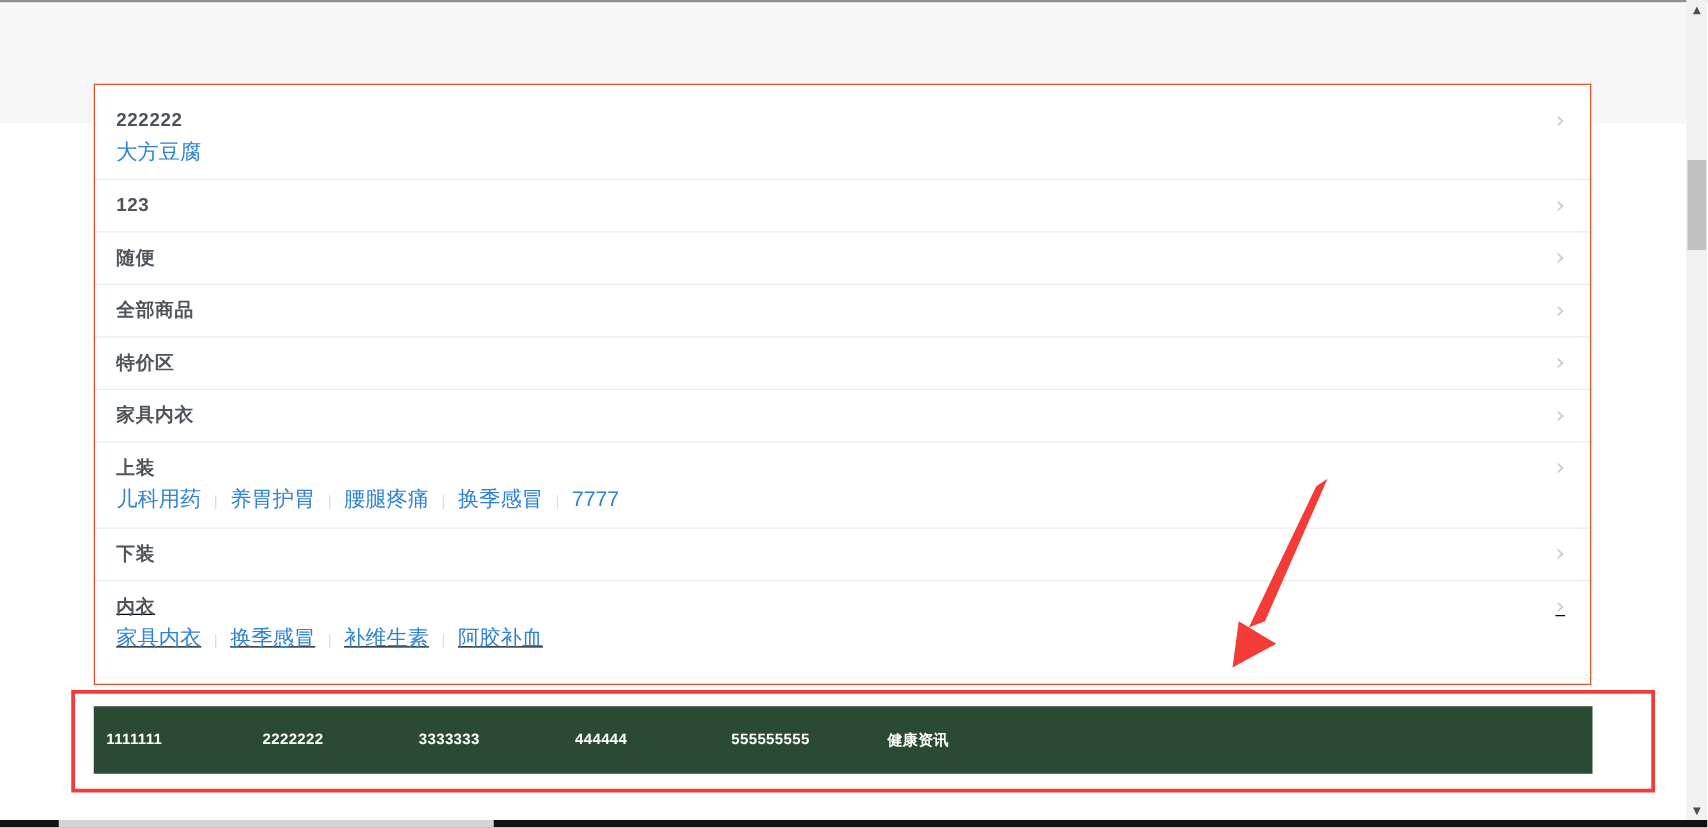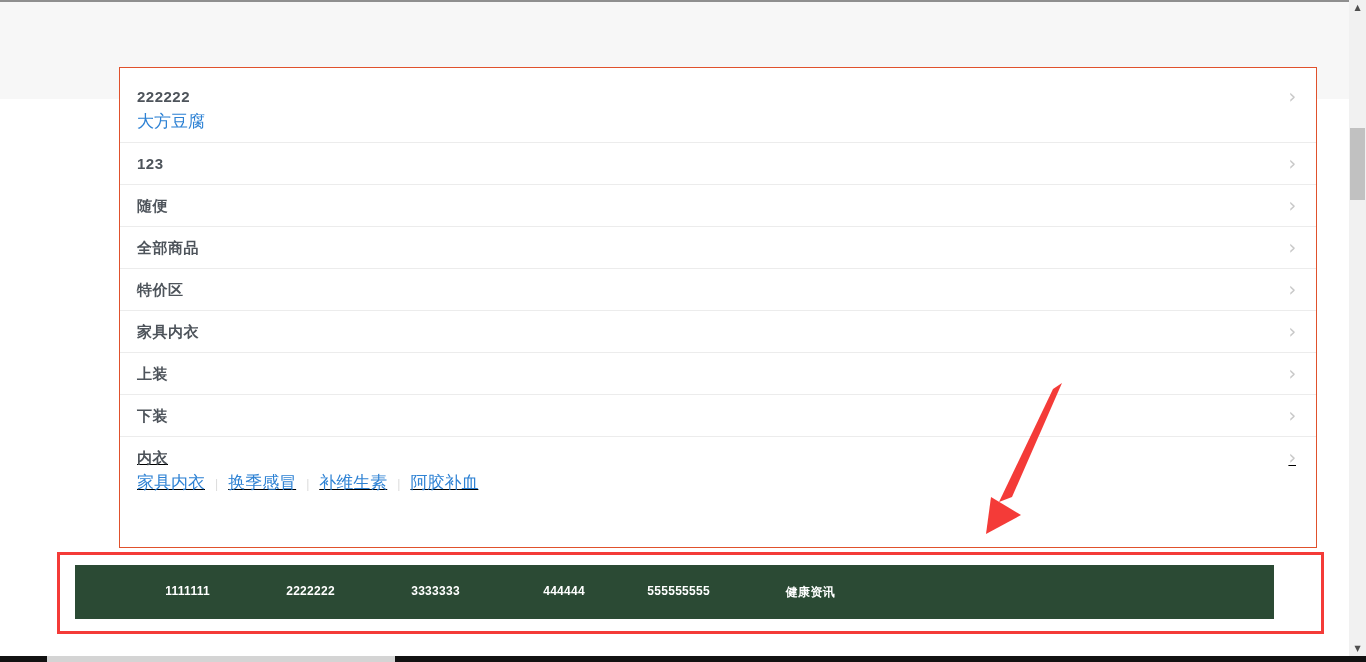--- a/index.html
+++ b/index.html
@@ -26,21 +26,20 @@
   .header-band {
     position: absolute; left: 0; top: 2px; width: 1349px; height: 97px;
     background: var(--band-gray);
   }
   
   .panel {
     position: absolute; left: 75px; top: 67px; width: 1198px; height: 481px;
     background: #ffffff;
     border: 1px solid var(--accent-orange);
     overflow: hidden;
-    margin-left: 44px;
   }
   .cat-row {
     padding: 12px 18px 12px 17px;
     border-bottom: 1px solid var(--divider-gray);
     cursor: pointer;
   }
   .cat-row:first-child { padding-top: 20px; }
   .cat-row:last-child { border-bottom: none; text-decoration: underline; }
   .cat-head {
     display: flex; justify-content: space-between; align-items: center;
@@ -64,21 +63,21 @@
     content: "|"; color: #dcdcdc; margin: 0 10px; font-size: 12px;
     font-weight: normal;
   }
   
   .footer-bar {
     position: absolute; left: 75px; top: 565px; width: 1199px; height: 54px;
     background: var(--footer-green);
     display: flex; align-items: center; padding-left: 10px;
   }
   .footer-item {
-    width: 125px; text-align: right; color: #ffffff;
+    width: 125px; text-align: left; color: #ffffff;
     font-size: 12px; font-weight: bold; text-decoration: none; cursor: pointer;
     letter-spacing: 0.3px;
   }
   
   .annotation-rect {
     position: absolute; left: 57px; top: 552px; width: 1267px; height: 82px;
     border: 3px solid var(--annotation-red);
     pointer-events: none;
   }
   .annotation-arrow {
@@ -159,20 +158,21 @@
       <span class="cat-title">家具内衣</span>
       <span class="chevron">›</span>
     </div>
 
   </div>
       <div class="cat-row">
     <div class="cat-head">
       <span class="cat-title">上装</span>
       <span class="chevron">›</span>
     </div>
+    <div class="sublinks"><a class="sublink">儿科用药</a><a class="sublink">养胃护胃</a><a class="sublink">腰腿疼痛</a><a class="sublink">换季感冒</a><a class="sublink">7777</a></div>
   </div>
       <div class="cat-row">
     <div class="cat-head">
       <span class="cat-title">下装</span>
       <span class="chevron">›</span>
     </div>
   </div>
       <div class="cat-row">
     <div class="cat-head">
       <span class="cat-title">内衣</span>

